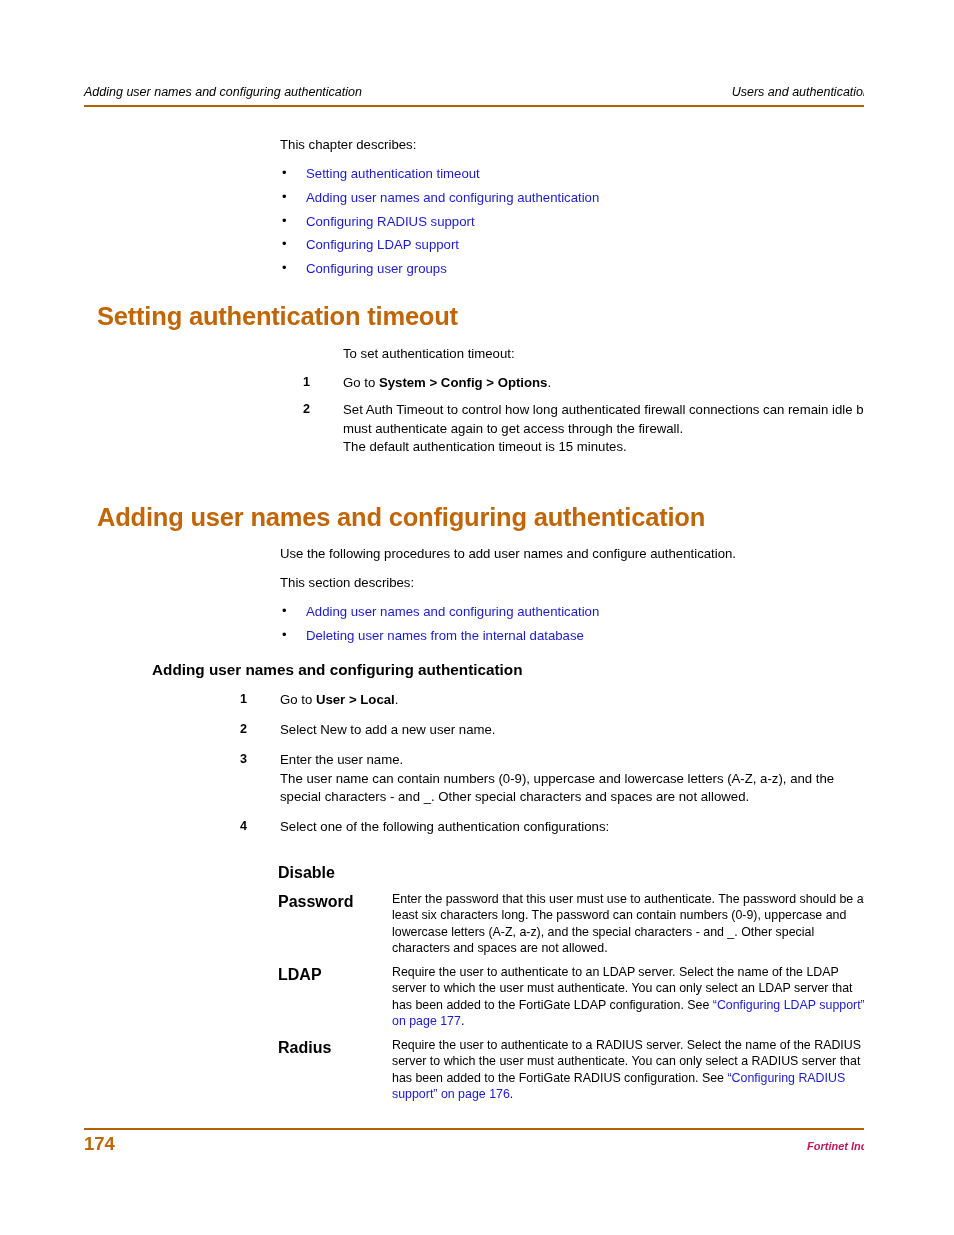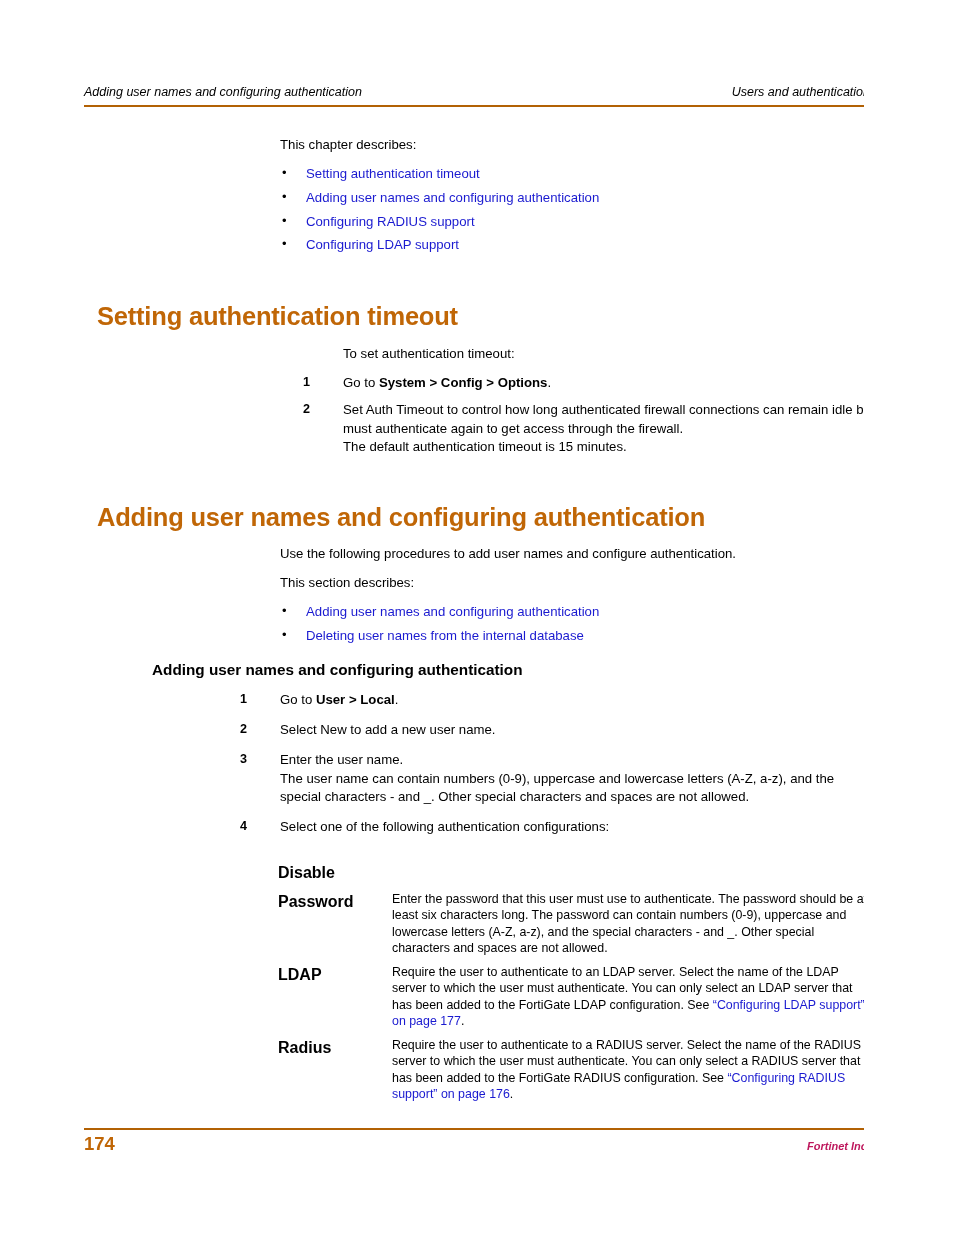--- a/index.html
+++ b/index.html
@@ -201,20 +201,21 @@
   <div class="rule-top"></div>
 
   <div style="position:absolute; left:0; top:136px; width:954px;">
     <div class="body-col">
       <p class="body">This chapter describes:</p>
       <ul class="xref">
         <li><a class="link" href="#">Setting authentication timeout</a></li>
         <li><a class="link" href="#">Adding user names and configuring authentication</a></li>
         <li><a class="link" href="#">Configuring RADIUS support</a></li>
         <li><a class="link" href="#">Configuring LDAP support</a></li>
+        <li><a class="link" href="#">Configuring user groups</a></li>
       </ul>
     </div>
   </div>
 
   <h1 class="h1" style="top:302px;">Setting authentication timeout</h1>
 
   <div style="position:absolute; left:15px; top:345px; width:954px;padding-left:48px;">
     <div class="body-col">
       <p class="body">To set authentication timeout:</p>
     </div>

